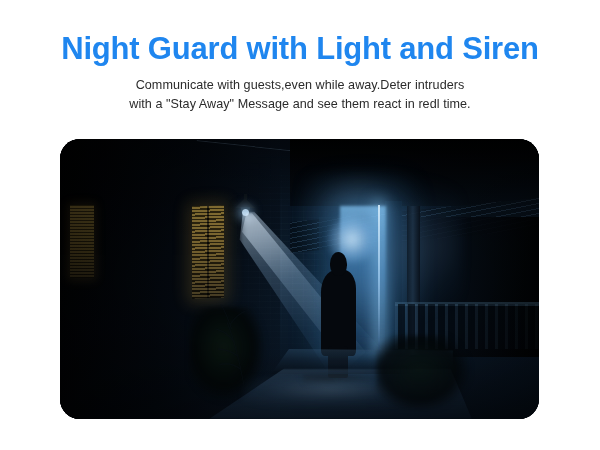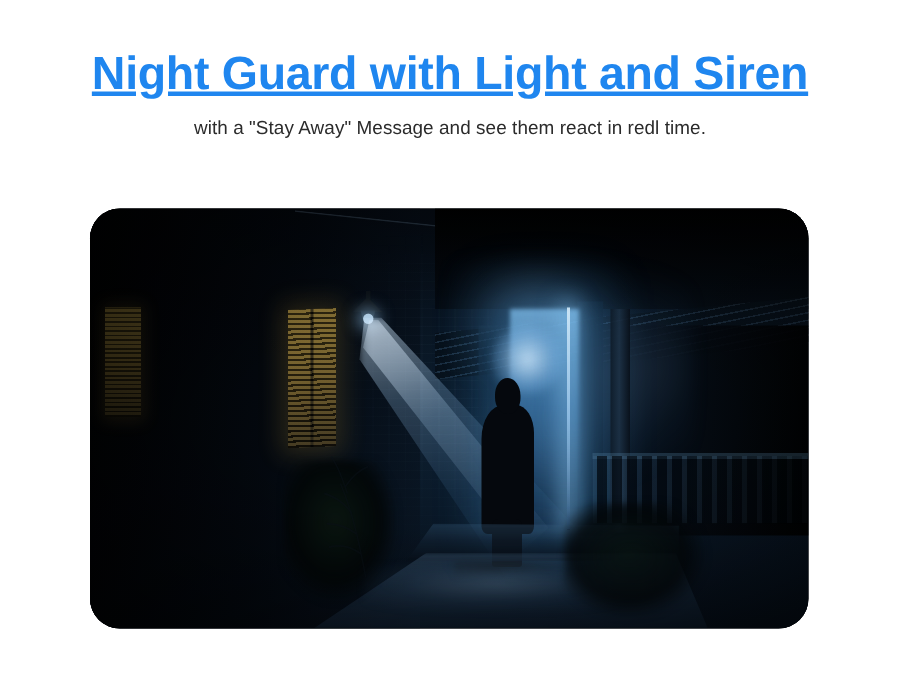--- a/index.html
+++ b/index.html
@@ -28,21 +28,20 @@
     left: 0;
     right: 0;
     top: 30px;
     text-align: center;
     font-size: 31px;
     font-weight: 700;
     letter-spacing: -0.2px;
     color: #1f86ef;
     line-height: 38px;
     white-space: nowrap;
-    text-decoration: underline;
   }
 
   
   .subtitle {
     position: absolute;
     left: 0;
     right: 0;
     top: 76px;
     text-align: center;
     color: #2b2b2b;
@@ -441,20 +440,21 @@
   }
 </style>
 </head>
 <body>
 
 <div class="page">
 
   <div class="headline">Night Guard with Light and Siren</div>
 
   <div class="subtitle">
+    <span class="line">Communicate with guests,even while away.Deter intruders</span>
     <span class="line">with a "Stay Away" Message and see them react in redl time.</span>
   </div>
 
   <div class="photo-card">
     <div class="scene">
 
       <div class="wall-left"></div>
       <div class="brick"></div>
 
       <div class="window-far"></div>

